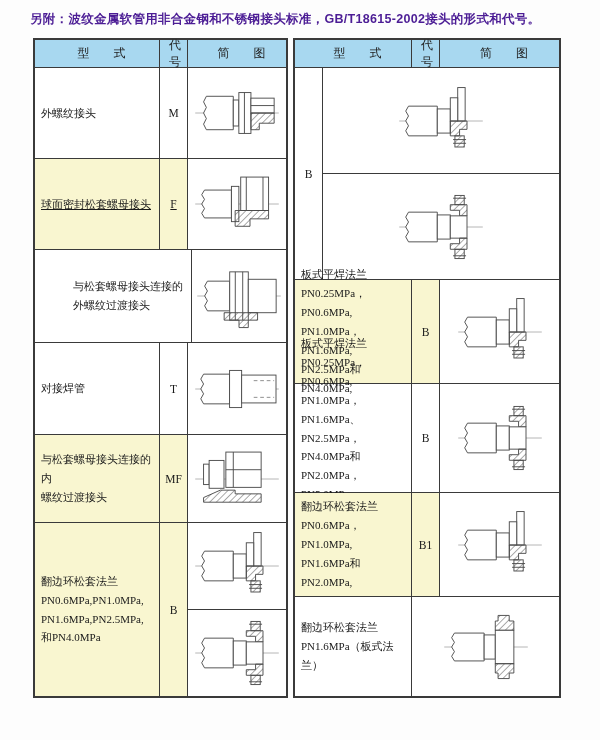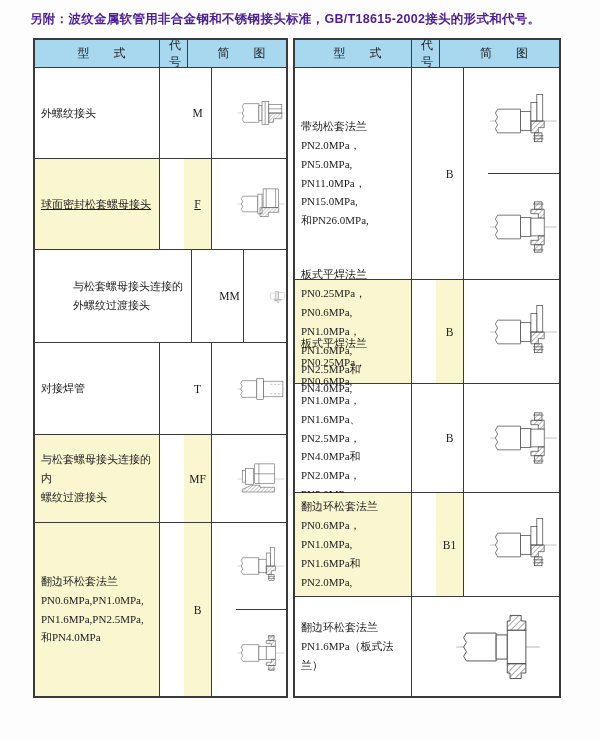--- a/index.html
+++ b/index.html
@@ -7,21 +7,21 @@
         font-family:"Liberation Serif", serif;color:#1a1a1a;}
   .title{position:absolute;left:30px;top:11px;font-family:"Liberation Sans", sans-serif;
          font-weight:bold;font-size:12.5px;letter-spacing:0.3px;color:#4c1d95;}
   .tbl{position:absolute;top:38px;height:660px;border:2px solid var(--border,#3a3a3a);
        background:#fff;box-sizing:border-box;display:flex;flex-direction:column;}
   #tbl-left{left:33px;width:255px;}
   #tbl-right{left:293px;width:268px;}
   .hdr{height:27px;flex:0 0 27px;display:flex;background:var(--header-bg,#a8d8f0);
        border-bottom:1px solid var(--border,#3a3a3a);}
   .hc{display:flex;align-items:center;justify-content:center;font-size:12px;color:#222;padding-left:9px;}
-  .row{display:flex;border-bottom:1px solid var(--border,#3a3a3a);min-height:0;gap:24px;}
+  .row{display:flex;border-bottom:1px solid var(--border,#3a3a3a);min-height:0;}
   .row:last-child{border-bottom:none;}
   .c-type{box-sizing:border-box;border-right:1px solid var(--border,#3a3a3a);
           padding:4px 3px 4px 6px;display:flex;align-items:center;font-size:11px;
           line-height:1.72;white-space:pre-line;}
   .c-code{box-sizing:border-box;border-right:1px solid var(--border,#3a3a3a);
           display:flex;align-items:center;justify-content:center;font-size:11.5px;}
   #tbl-left .c-type,#tbl-left .hc-type{width:125px;}
   #tbl-left .c-code,#tbl-left .hc-code{width:28px;}
   #tbl-right .c-type,#tbl-right .hc-type{width:117px;}
   #tbl-right .c-code,#tbl-right .hc-code{width:28px;}
@@ -169,21 +169,20 @@
         <svg class="fit-svg" viewBox="0 0 96 84">
               <use href="#fit-f"></use>
             </svg>
           </div>
         </div>
     </div>
 
     <div class="row lr3">
       <div class="c-type">与松套螺母接头连接的
 外螺纹过渡接头</div>
-      <div class="c-code">MM</div>
       <div class="c-diag">
           <div class="dcell">
         <svg class="fit-svg" viewBox="0 0 96 84">
               <use href="#fit-mm"></use>
             </svg>
           </div>
         </div>
     </div>
 
     <div class="row lr5">
@@ -233,24 +232,20 @@
   </div>
 
   <div class="tbl" id="tbl-right">
     <div class="hdr">
       <div class="hc hc-type">型　　式</div>
       <div class="hc hc-code">代号</div>
       <div class="hc hc-diag">简　　图</div>
     </div>
 
     <div class="row rr1">
-      <div class="c-type">带劲松套法兰
-PN2.0MPa，PN5.0MPa,
-PN11.0MPa，PN15.0MPa,
-和PN26.0MPa,</div>
       <div class="c-code">B</div>
       <div class="c-diag">
         <div class="dcell">
           <svg class="fit-svg" viewBox="0 0 96 84">
               <use href="#fit-flange-up"></use>
             </svg>
           </div>
         <div class="dcell">
           <svg class="fit-svg" viewBox="0 0 96 84">
               <use href="#fit-flange-both"></use>

